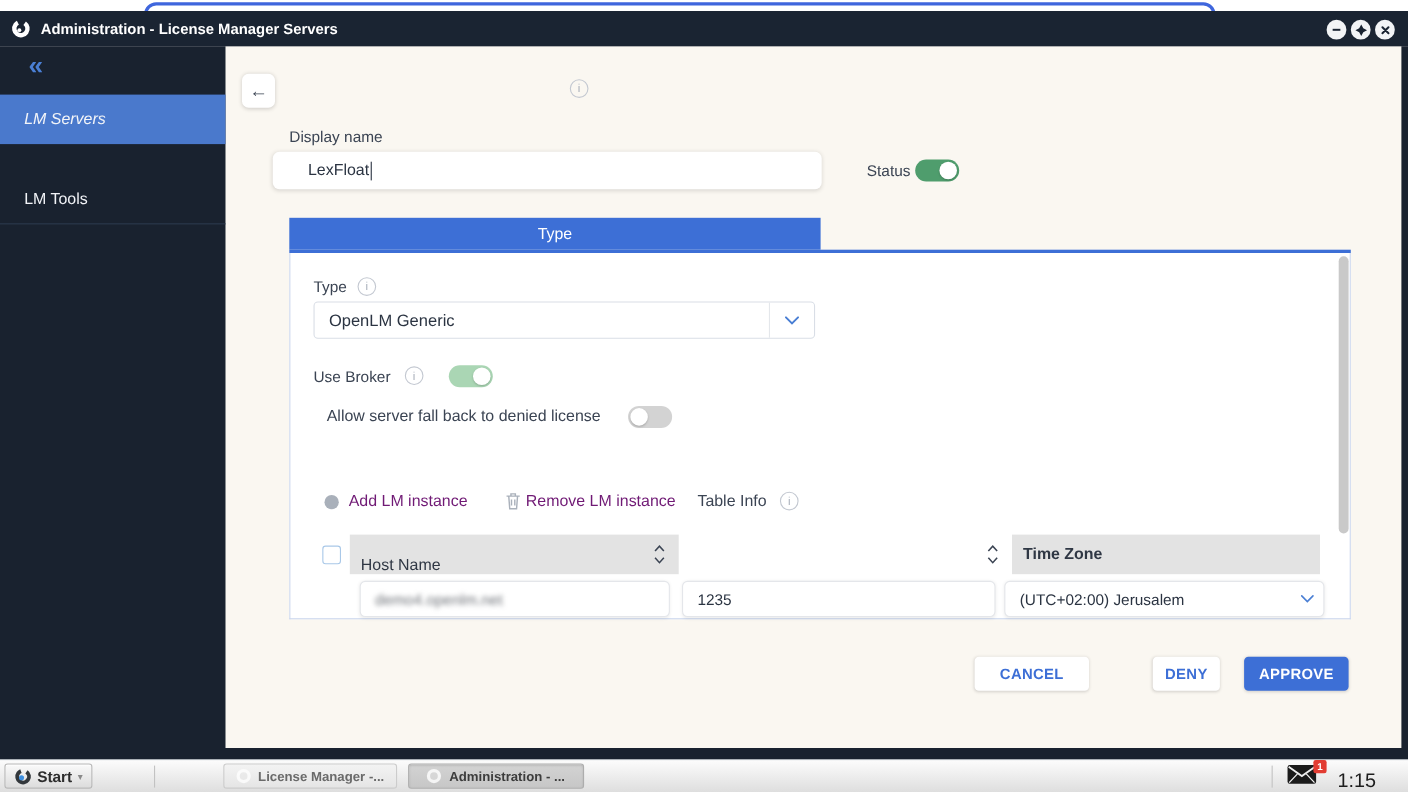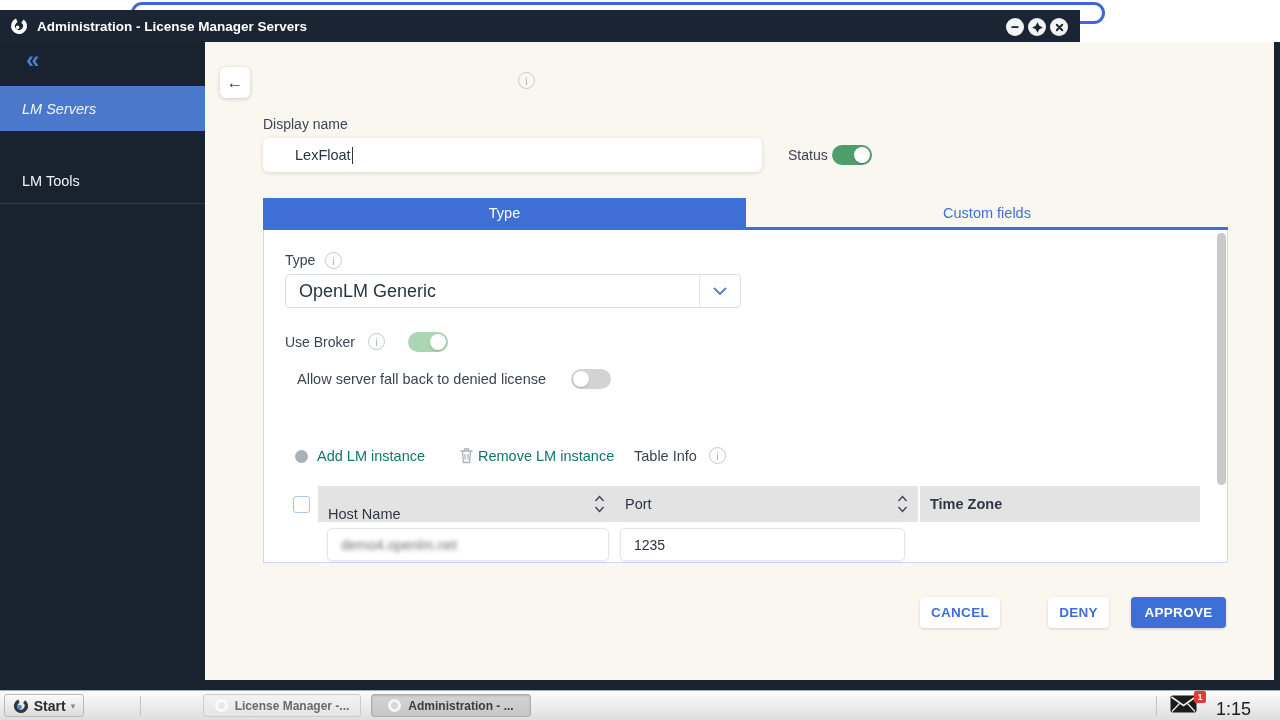--- a/index.html
+++ b/index.html
@@ -4,21 +4,21 @@
 <style>
   * { margin:0; padding:0; box-sizing:border-box; }
   body { font-family:"Liberation Sans", sans-serif; }
   .screen{position:relative;width:1280px;height:720px;background:#ffffff;overflow:hidden;}
   .abs{position:absolute;}
 
   
   .browser-edge{position:absolute;left:131px;top:2px;width:974px;height:22px;border:3px solid #3f66dd;border-radius:14px;background:#fff;}
 
   
-  .titlebar{position:absolute;left:0;top:10px;width:1080px;height:32px;background:#1a2432;display:flex;align-items:center;z-index:5;}
+  .titlebar{position:absolute;left:0;top:10px;width:1280px;height:32px;background:#1a2432;display:flex;align-items:center;z-index:5;}
   .tb-logo{margin-left:10px;width:18px;height:18px;}
   .tb-title{margin-left:9px;color:#ffffff;font-size:13.5px;font-weight:bold;}
   .tb-controls{position:absolute;right:12px;top:8px;display:flex;gap:4px;}
   .win-ctl{width:18px;height:18px;border-radius:50%;background:#f2f4f6;display:flex;align-items:center;justify-content:center;cursor:pointer;}
 
   
   .win-body{position:absolute;left:0;top:42px;width:1280px;height:648px;background:#19222f;}
   .content-bg{position:absolute;left:205px;top:42px;width:1069px;height:638px;background:#faf7f1;}
 
   
@@ -26,43 +26,43 @@
   .nav-item{position:absolute;left:0;width:205px;height:45px;display:flex;align-items:center;padding-left:22px;color:#f2f4f8;font-size:14.5px;cursor:pointer;z-index:6;}
   .nav-active{background:#4a79cc;}
   .nav-item.bordered{border-bottom:1px solid #2b3a4d;}
 
   
   .back-btn{position:absolute;left:220px;top:67px;width:30px;height:31px;background:#fff;border-radius:6px;box-shadow:0 1px 4px rgba(0,0,0,.18);display:flex;align-items:center;justify-content:center;font-size:17px;color:#3b4453;cursor:pointer;z-index:7;}
   .page-title{position:absolute;left:262px;top:70px;font-size:18px;color:#414b5a;letter-spacing:.5px;z-index:7;}
   .info{width:17px;height:17px;border:1.5px solid #c3c8d1;border-radius:50%;color:#a8afba;font-size:10.5px;display:flex;align-items:center;justify-content:center;background:transparent;z-index:7;}
 
   .lbl{font-size:14px;color:#3b4453;z-index:7;}
-  .display-input{position:absolute;left:263px;top:138px;width:499px;height:34px;background:#fff;border-radius:6px;box-shadow:0 1px 4px rgba(0,0,0,.13);display:flex;align-items:center;padding-left:32px;font-size:14.5px;color:#2b3442;z-index:7;cursor:text;}
+  .display-input{position:absolute;left:248px;top:138px;width:499px;height:34px;background:#fff;border-radius:6px;box-shadow:0 1px 4px rgba(0,0,0,.13);display:flex;align-items:center;padding-left:32px;font-size:14.5px;color:#2b3442;z-index:7;cursor:text;}
   .caret{display:inline-block;width:1.5px;height:17px;background:#2b3442;margin-left:1px;}
 
   .toggle{position:absolute;width:40px;height:20px;border-radius:10px;cursor:pointer;z-index:8;}
   .knob{position:absolute;top:2px;width:16px;height:16px;background:#fff;border-radius:50%;box-shadow:0 1px 2px rgba(0,0,0,.2);}
   .knob-on{right:2px;} .knob-off{left:2px;}
 
   
   .tab{position:absolute;top:198px;height:29px;display:flex;align-items:center;justify-content:center;font-size:14.5px;cursor:pointer;z-index:7;}
   .tab-active{left:263px;width:483px;background:#3d6fd6;color:#fff;}
   .tab-inactive{left:746px;width:482px;background:#faf7f1;color:#3d6fd6;}
   .tab-underline{position:absolute;left:263px;top:227px;width:965px;height:3px;background:#3d6fd6;z-index:7;}
 
   
   .panel{position:absolute;left:263px;top:230px;width:965px;height:333px;background:#fff;border:1px solid #ccd8ee;border-top:none;z-index:6;}
   .scroll-thumb{position:absolute;left:1217px;top:233px;width:9px;height:252px;background:#c9c9c9;border-radius:5px;z-index:8;cursor:grab;}
 
   .select{position:absolute;background:#fff;border:1px solid #d9dee6;border-radius:4px;display:flex;align-items:center;z-index:8;cursor:pointer;}
-  .select-text{padding-left:13px;font-size:18px;color:#2b3442;flex:1;white-space:nowrap;overflow:hidden;}
+  .select-text{padding-left:13px;font-size:15px;color:#2b3442;flex:1;white-space:nowrap;overflow:hidden;}
   .select-divider{width:1px;height:100%;background:#e4e7eb;}
   .select-chev{width:40px;display:flex;align-items:center;justify-content:center;}
 
-  .gray-txt{color:#0f766e;}
+  .gray-txt{color:#701a75;}
   .dot-icon{position:absolute;width:13px;height:13px;border-radius:50%;background:#a9b0ba;z-index:8;}
 
   .checkbox{position:absolute;left:293px;top:496px;width:17px;height:17px;background:#fff;border:1.5px solid #a9c8e8;border-radius:3px;z-index:8;cursor:pointer;}
   .th{position:absolute;top:486px;height:36px;background:#e3e3e3;display:flex;align-items:center;padding-left:10px;font-size:14.5px;color:#2f3744;z-index:7;cursor:pointer;}
   .sort-ic{position:absolute;top:495px;z-index:8;cursor:pointer;}
 
   .cell-input{position:absolute;top:528px;height:33px;background:#fff;border:1px solid #e4e6ea;border-radius:5px;box-shadow:0 1px 3px rgba(0,0,0,.07);display:flex;align-items:center;padding-left:13px;font-size:14px;color:#2b3442;z-index:8;cursor:text;}
   .blurred{filter:blur(2.3px);color:#6e7278;}
 
   .btn{position:absolute;top:597px;height:31px;border-radius:4px;font-weight:bold;font-size:13.5px;display:flex;align-items:center;justify-content:center;box-shadow:0 1px 3px rgba(0,0,0,.16);cursor:pointer;z-index:7;letter-spacing:.3px;}
@@ -137,23 +137,20 @@
       <span class="caret"></span>
   </div>
   <div class="lbl abs" style="left:788px;top:147px;">Status</div>
   <div class="toggle" style="left:832px;top:145px;background:#4f9d6d;">
     <span class="knob knob-on"></span>
   </div>
 
   <div class="tab tab-active">
     <span>Type</span>
   </div>
-  <div class="tab tab-inactive">
-    <span>Custom fields</span>
-  </div>
   <div class="tab-underline"></div>
 
   <div class="panel"></div>
   <div class="scroll-thumb"></div>
 
   <div class="lbl abs" style="left:285px;top:252px;z-index:8;">Type</div>
   <div class="info abs" style="left:325px;top:252px;">i</div>
   <div class="select" style="left:285px;top:274px;width:456px;height:34px;">
     <span class="select-text">OpenLM Generic</span>
     <span class="select-divider"></span>
@@ -185,39 +182,42 @@
   <div class="info abs" style="left:709px;top:447px;">i</div>
 
   <div class="checkbox"></div>
   <div class="th" style="left:318px;width:299px;align-items:flex-end;">
     <span>Host Name</span>
   </div>
   <svg class="sort-ic" style="left:594px;" width="11" height="18" viewBox="0 0 11 18">
     <polyline points="1.5,6 5.5,1.5 9.5,6" fill="none" stroke="#3b4453" stroke-width="1.4"></polyline>
     <polyline points="1.5,12 5.5,16.5 9.5,12" fill="none" stroke="#3b4453" stroke-width="1.4"></polyline>
   </svg>
-  <div class="th" style="left:615px;width:303px;">
-    <span>Port</span>
-  </div>
   <svg class="sort-ic" style="left:897px;" width="11" height="18" viewBox="0 0 11 18">
     <polyline points="1.5,6 5.5,1.5 9.5,6" fill="none" stroke="#3b4453" stroke-width="1.4"></polyline>
     <polyline points="1.5,12 5.5,16.5 9.5,12" fill="none" stroke="#3b4453" stroke-width="1.4"></polyline>
   </svg>
   <div class="th" style="left:920px;width:280px;font-weight:bold;">
     <span>Time Zone</span>
   </div>
 
   <div class="cell-input" style="left:327px;width:282px;">
     <span class="blurred">demo4.openlm.net</span>
   </div>
   <div class="cell-input" style="left:620px;width:285px;">
     <span>1235</span>
   </div>
-
-  <div class="btn btn-light" style="left:920px;width:80px;">CANCEL</div>
+  <div class="cell-input" style="left:913px;width:291px;padding-right:8px;">
+    <span style="flex:1;">(UTC+02:00) Jerusalem</span>
+    <svg width="13" height="9" viewBox="0 0 14 9">
+        <polyline points="1.5,1.5 7,7 12.5,1.5" fill="none" stroke="#4a7fd4" stroke-width="1.6" stroke-linecap="round"></polyline>
+      </svg>
+  </div>
+
+  <div class="btn btn-light" style="left:886px;width:104px;">CANCEL</div>
   <div class="btn btn-light" style="left:1048px;width:61px;">DENY</div>
   <div class="btn btn-primary" style="left:1131px;width:95px;">APPROVE</div>
 
   <div class="taskbar">
     <div class="start-btn">
       <svg width="16" height="16" viewBox="0 0 18 18">
         <circle cx="9" cy="9" r="6" fill="none" stroke="#33383c" stroke-width="4" stroke-dasharray="31 7" transform="rotate(-55 9 9)"></circle>
         <circle cx="7.4" cy="10.2" r="2.6" fill="#3d8fe0"></circle>
       </svg>
       <span class="start-lbl">Start</span>

